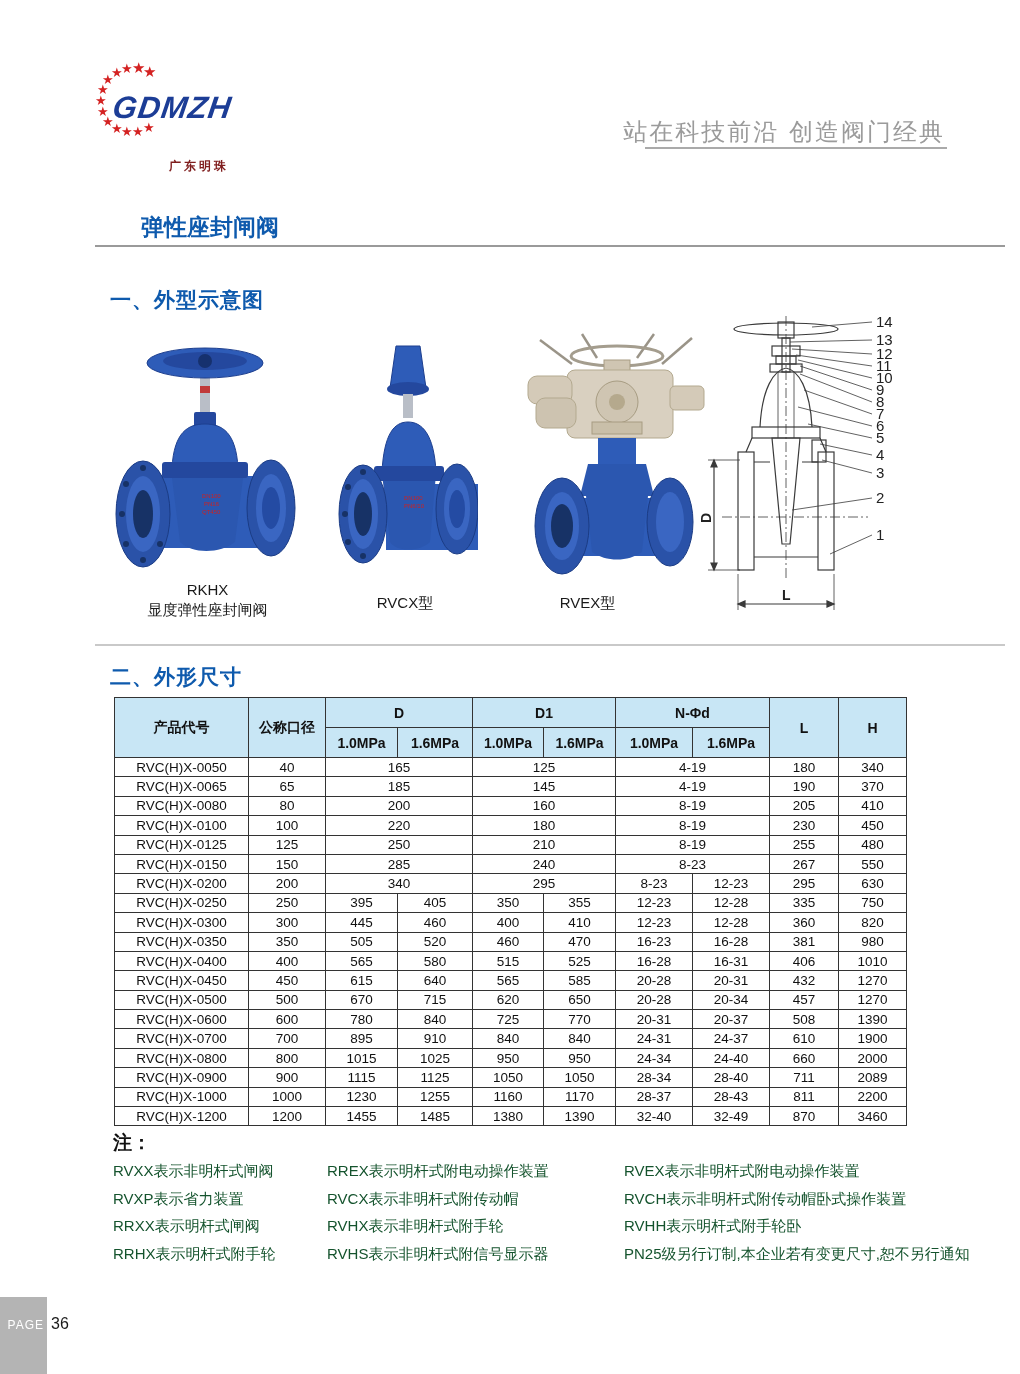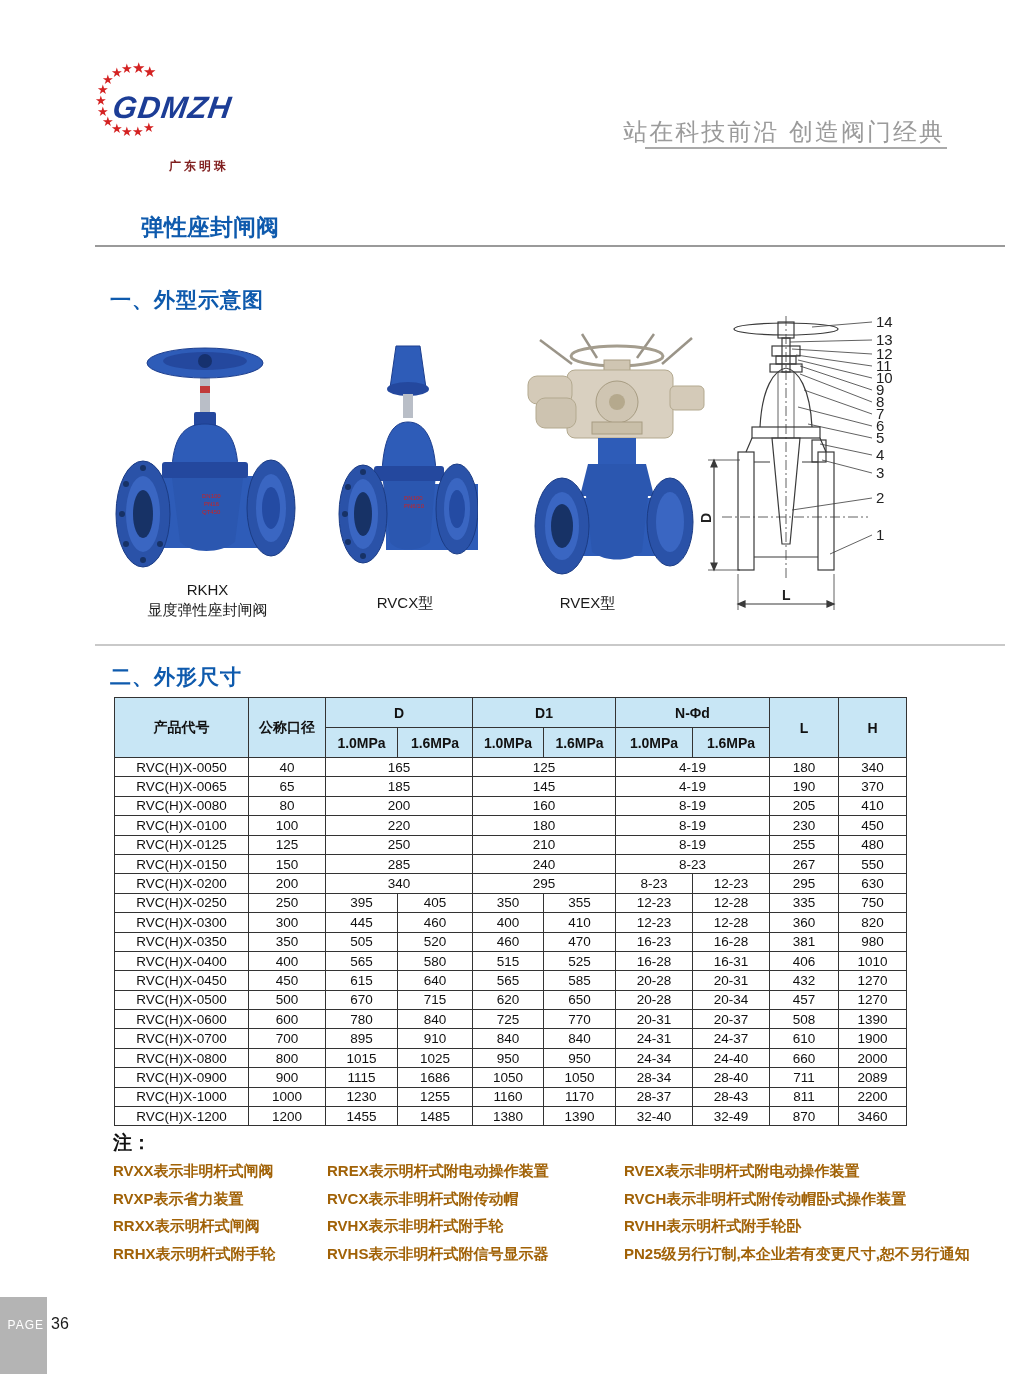--- a/index.html
+++ b/index.html
@@ -54,21 +54,21 @@
     position:absolute; left:114px; top:697px; width:792px;
     border-collapse:collapse; table-layout:fixed; font-size:13.5px; color:#111;
   }
   #dims-table th, #dims-table td {
     border:1px solid #333; text-align:center; vertical-align:middle; padding:0;
   }
   #dims-table thead th { background:#c8e6f5; font-weight:bold; height:30px; font-size:14px; }
   #dims-table tbody td { height:19.4px; background:#fff; }
   
   #notes-title { position:absolute; left:113px; top:1130px; font-size:19px; font-weight:bold; color:#111; }
-  .notes-col { position:absolute; top:1157px; font-size:15px; font-weight:700; color:#a16207; }
+  .notes-col { position:absolute; top:1157px; font-size:15px; font-weight:400; color:#14532d; }
   .note-line { line-height:27.5px; white-space:nowrap; }
   #notes-col-0 { left:113px; }
   #notes-col-1 { left:327px; }
   #notes-col-2 { left:587px;margin-left:37px; }
   
   #footer-block {
     position:absolute; left:0; top:1297px; width:47px; height:77px; background:#b4b4b4;
   }
   #footer-page-label {
     position:absolute; right:3px; top:21px; color:#ffffff; font-size:12px; letter-spacing:1px;
@@ -477,21 +477,21 @@
           <td>950</td>
           <td>24-34</td>
           <td>24-40</td>
           <td>660</td>
           <td>2000</td>
         </tr>
         <tr>
           <td>RVC(H)X-0900</td>
           <td>900</td>
           <td>1115</td>
-          <td>1686</td>
+          <td>1125</td>
           <td>1050</td>
           <td>1050</td>
           <td>28-34</td>
           <td>28-40</td>
           <td>711</td>
           <td>2089</td>
         </tr>
         <tr>
           <td>RVC(H)X-1000</td>
           <td>1000</td>

